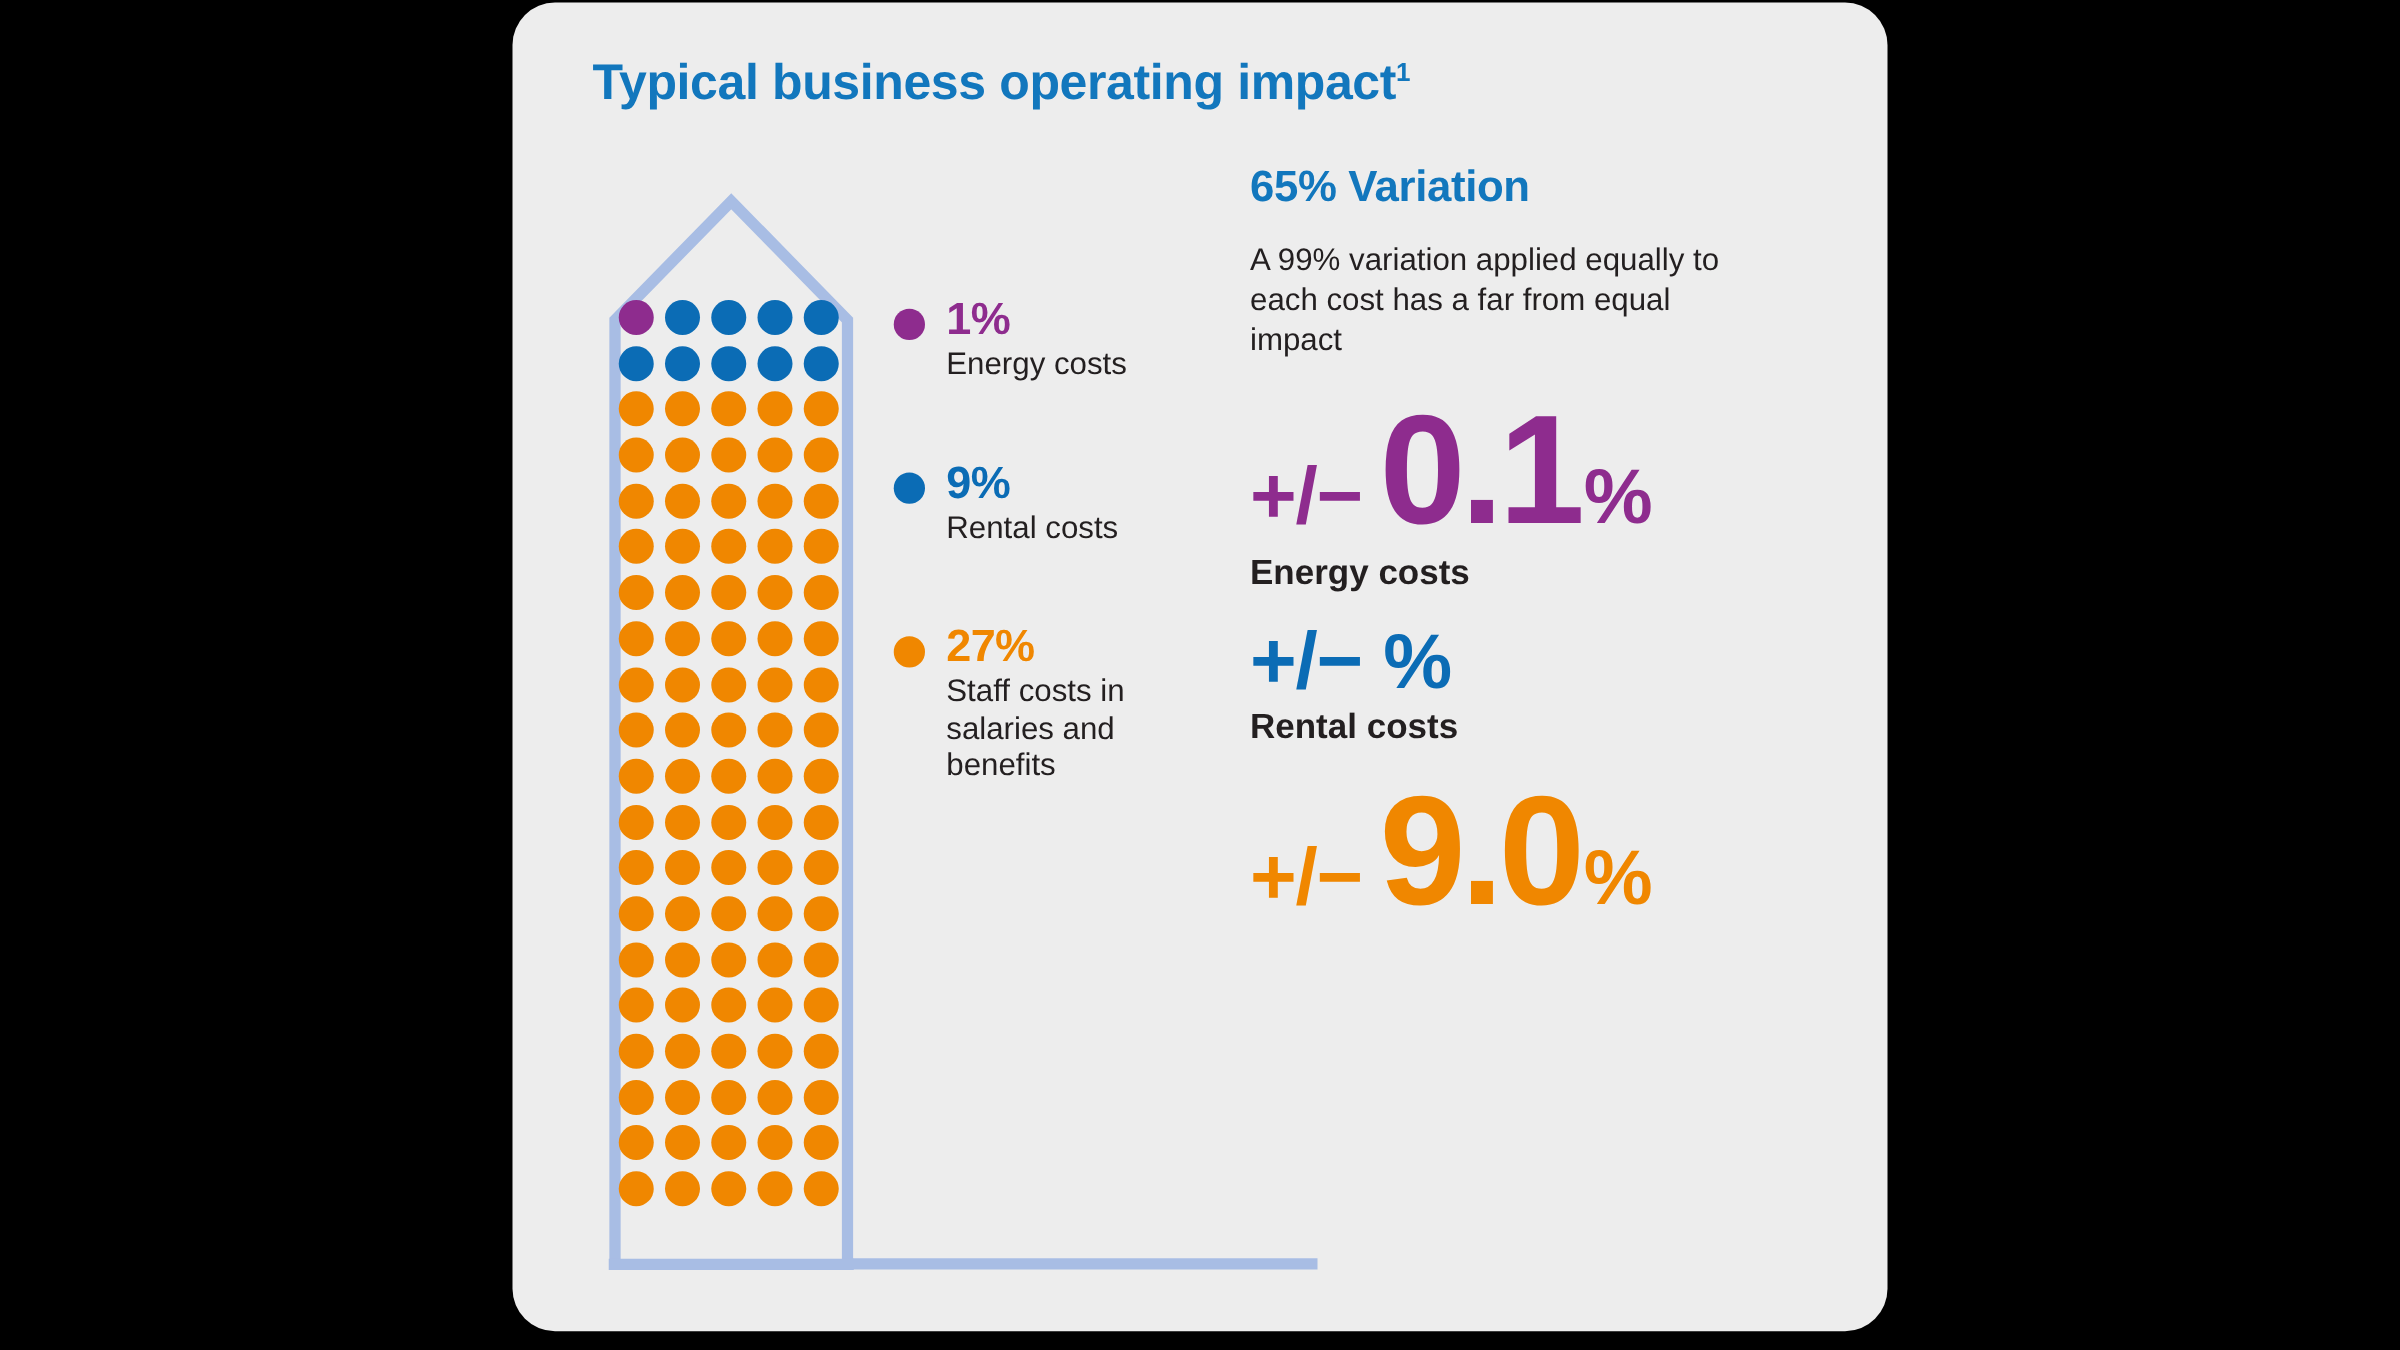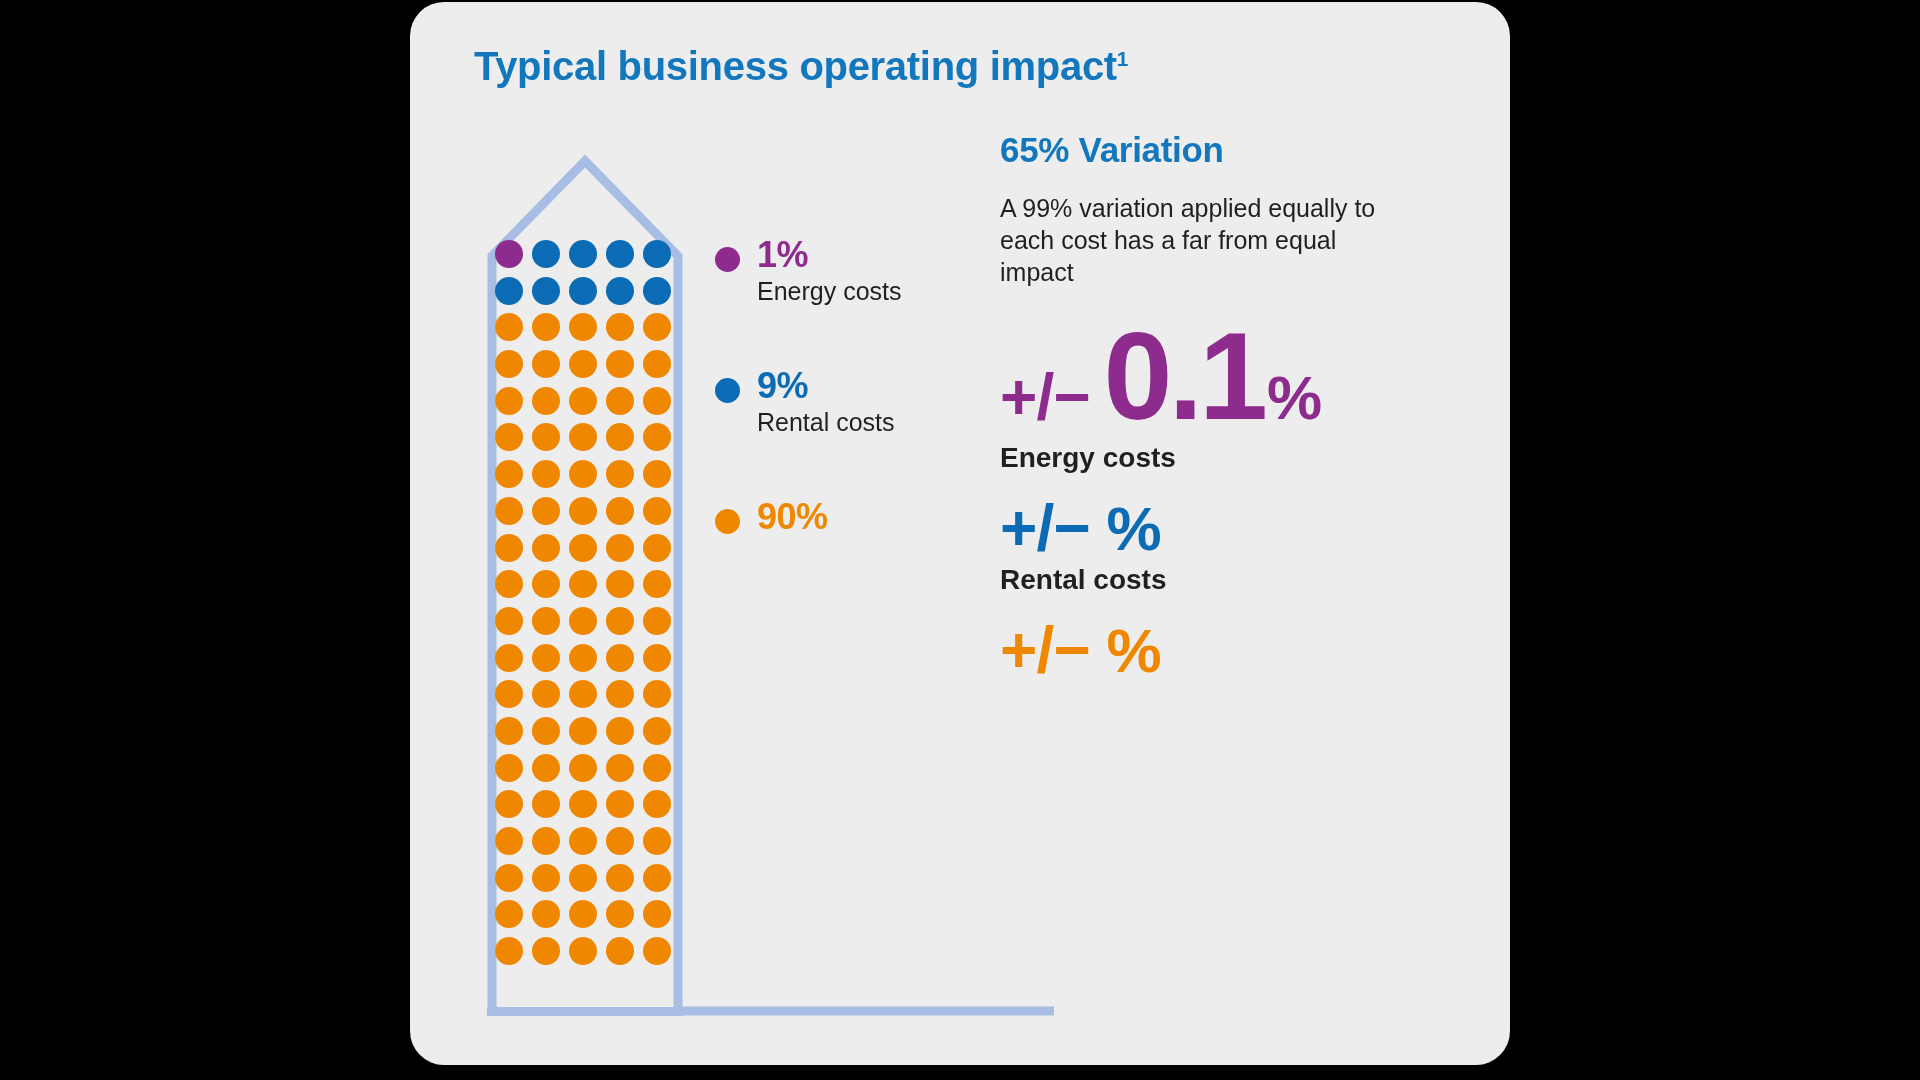--- a/index.html
+++ b/index.html
@@ -344,21 +344,22 @@
             <div class="legend-pct" style="color: rgb(142, 44, 142);">1%</div>
             <div class="legend-label">Energy costs</div>
           </div>
           <div class="legend-item">
             <span class="legend-bullet" style="background: rgb(11, 108, 181);"></span>
             <div class="legend-pct" style="color: rgb(11, 108, 181);">9%</div>
             <div class="legend-label">Rental costs</div>
           </div>
           <div class="legend-item">
             <span class="legend-bullet" style="background: rgb(240, 135, 0);"></span>
-            <div class="legend-pct" style="color: rgb(240, 135, 0);">90%</div>
+            <div class="legend-pct" style="color: rgb(240, 135, 0);">27%</div>
+            <div class="legend-label">Staff costs in salaries and benefits</div>
           </div>
         </div>
 
     </div>
 
     <div class="panel">
       <div class="panel-heading">65% Variation</div>
       <div class="panel-desc">A 99% variation applied equally to each cost has a far from equal impact</div>
       <div id="stats">
           <div class="stat">
@@ -372,20 +373,21 @@
           <div class="stat">
             <div class="stat-figure" style="color: rgb(11, 108, 181);">
               <span class="stat-pm">+/−</span>
               <span class="stat-unit">%</span>
             </div>
             <div class="stat-label">Rental costs</div>
           </div>
           <div class="stat">
             <div class="stat-figure" style="color: rgb(240, 135, 0);">
               <span class="stat-pm">+/−</span>
+              <span class="stat-value">9.0</span>
               <span class="stat-unit">%</span>
             </div>
           </div>
         </div>
     </div>
 
   </div>
 </div>
 
 </body></html>

